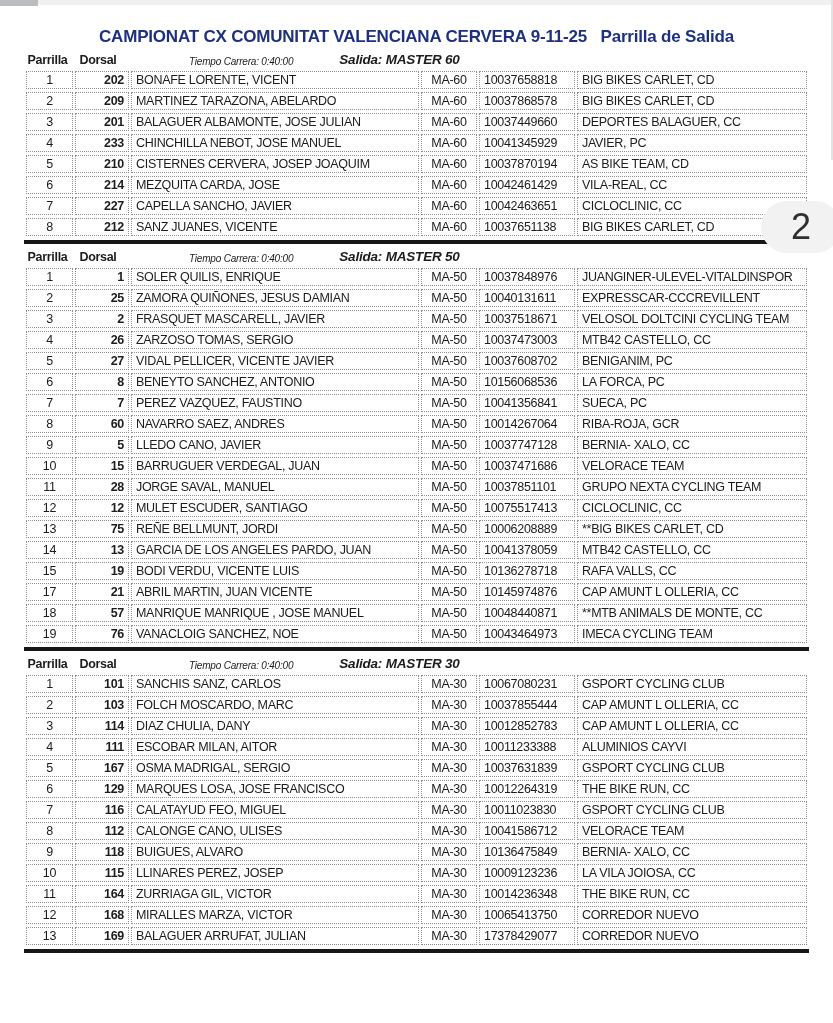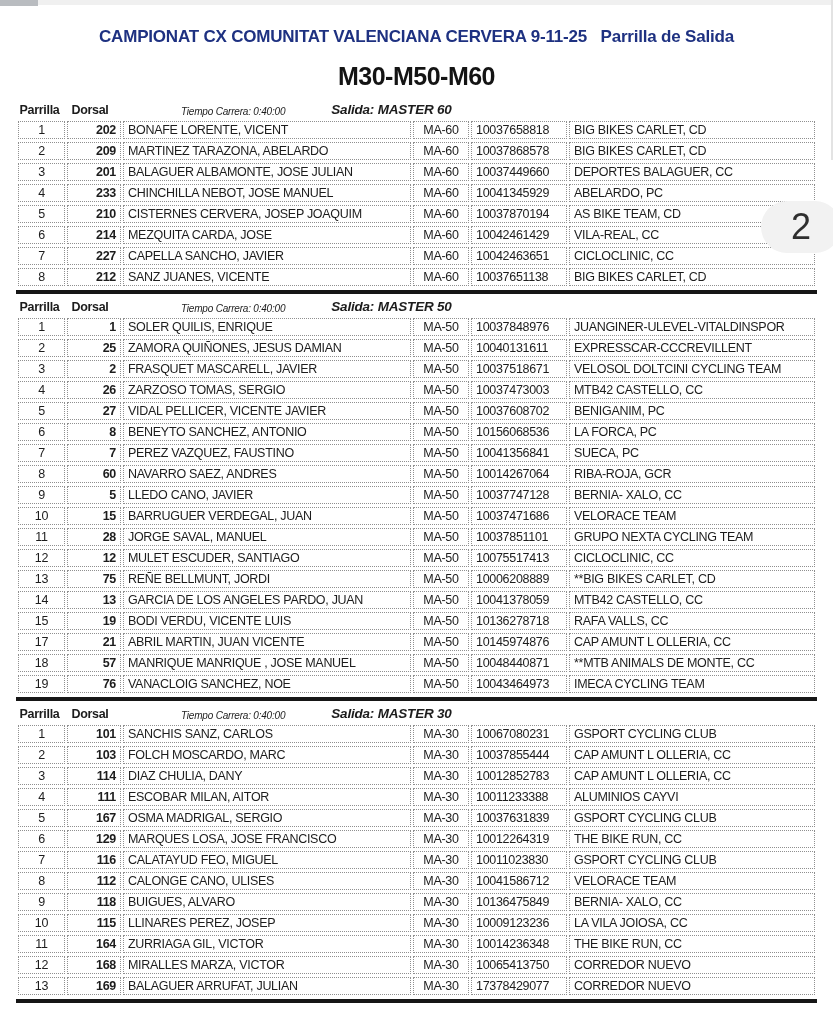--- a/index.html
+++ b/index.html
@@ -8,21 +8,21 @@
     background: #ffffff;
     font-family: "Liberation Sans", sans-serif;
     color: #1c1c1c;
     position: relative;
     overflow: hidden;
   }
   .scan-strip { position: absolute; top: 0; left: 0; width: 833px; height: 5px; background: #f0f0f0; }
   .scan-corner { position: absolute; top: 0; left: 0; width: 38px; height: 6px; background: #b9bcc0; }
   .scan-edge { position: absolute; top: 0; right: 0; width: 2px; height: 160px; background: #e3e3e3; }
 
-  .page { padding: 0 16px; }
+  .page { padding: 0 24px; }
 
   .page-title {
     margin-top: 27px;
     text-align: center;
     color: #1e3181;
     font-weight: bold;
     font-size: 17px;
     letter-spacing: -0.2px;
     white-space: pre;
   }
@@ -92,21 +92,20 @@
 <div class="scan-corner"></div>
 <div class="scan-edge"></div>
 
 <div class="page-badge">
   <span>2</span>
 </div>
 
 <div class="page">
 
   <div class="page-title">CAMPIONAT CX COMUNITAT VALENCIANA CERVERA 9-11-25   Parrilla de Salida</div>
-  <div class="page-subtitle">M30-M50-M60</div>
 
   <div class="section">
     <div class="sec-header">
       <span class="h-parrilla">Parrilla</span>
       <span class="h-dorsal">Dorsal</span>
       <span class="h-tiempo">Tiempo Carrera: 0:40:00</span>
       <span class="h-salida">Salida: MASTER 60</span>
     </div>
     <table class="grid">
       <colgroup>
@@ -141,21 +140,21 @@
             <td class="c-cat">MA-60</td>
             <td class="c-lic">10037449660</td>
             <td class="c-club">DEPORTES BALAGUER, CC</td>
           </tr>
           <tr>
             <td class="c-parrilla">4</td>
             <td class="c-dorsal">233</td>
             <td class="c-name">CHINCHILLA NEBOT, JOSE MANUEL</td>
             <td class="c-cat">MA-60</td>
             <td class="c-lic">10041345929</td>
-            <td class="c-club">ABELARDO, PC</td>
+            <td class="c-club">JAVIER, PC</td>
           </tr>
           <tr>
             <td class="c-parrilla">5</td>
             <td class="c-dorsal">210</td>
             <td class="c-name">CISTERNES CERVERA, JOSEP JOAQUIM</td>
             <td class="c-cat">MA-60</td>
             <td class="c-lic">10037870194</td>
             <td class="c-club">AS BIKE TEAM, CD</td>
           </tr>
           <tr>

